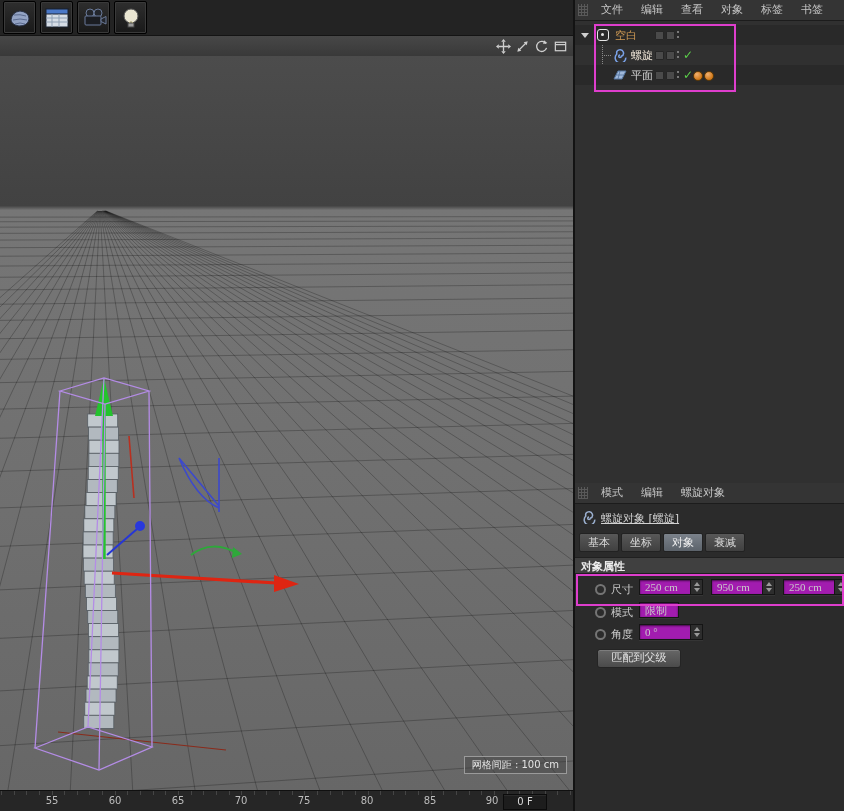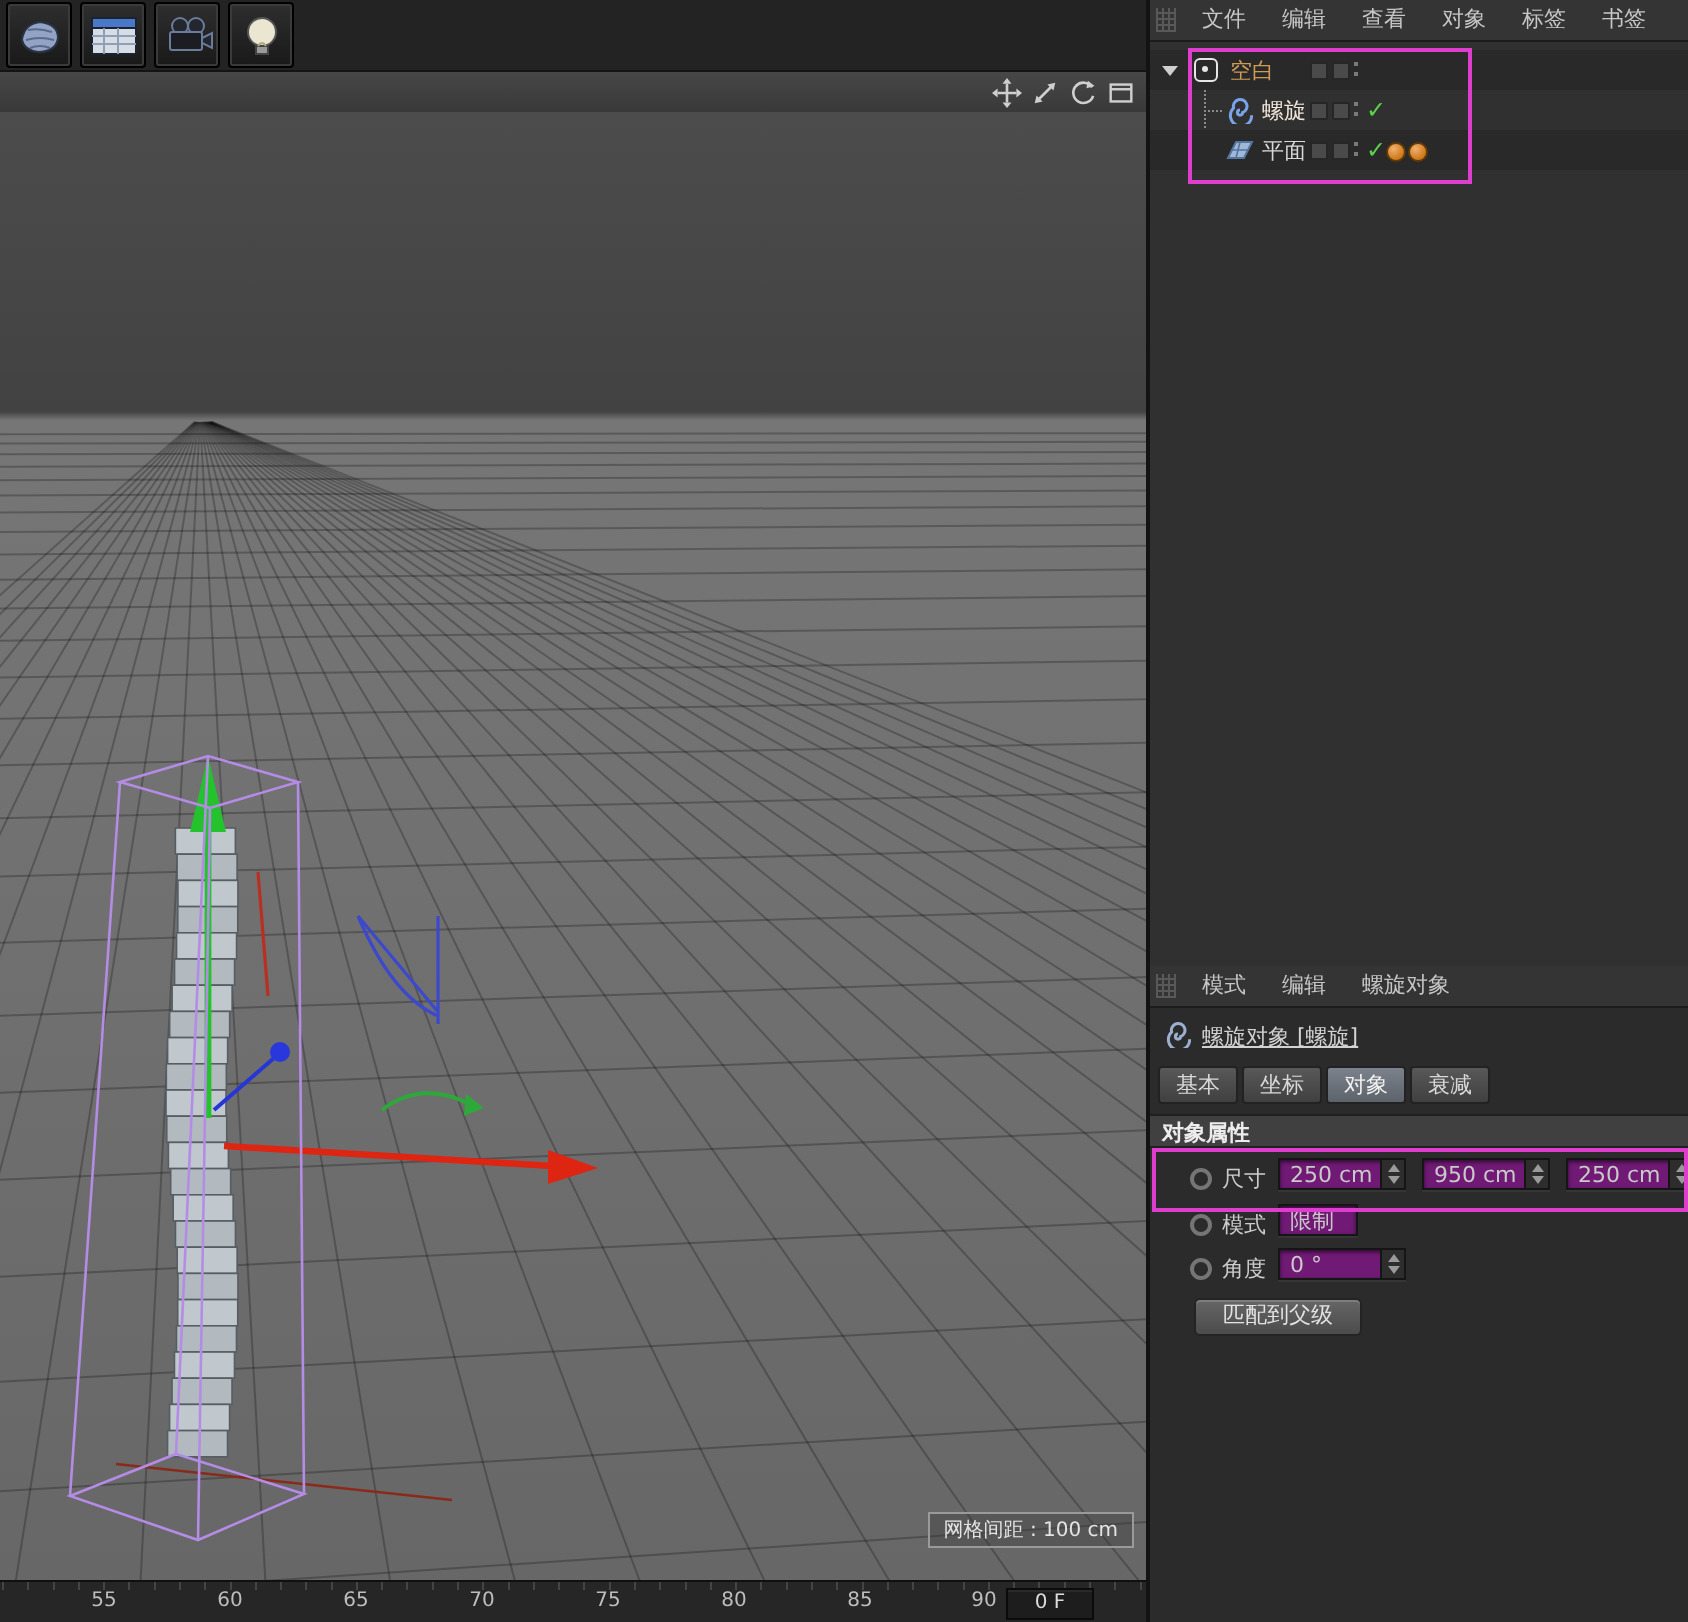--- a/index.html
+++ b/index.html
@@ -50,21 +50,21 @@
   .am-title{position:absolute;left:0;top:27px;height:16px;width:100%;}
   .am-title .t-ico{position:absolute;left:7px;top:0px;}
   .am-title .t-txt{position:absolute;left:26px;top:1px;color:#d2d2d2;text-decoration:underline;}
   .am-tabs{position:absolute;left:4px;top:50px;display:flex;gap:2px;}
   .tab{height:17px;line-height:17px;padding:0 8px;background:linear-gradient(#585858,#404040);border:1px solid #222;border-radius:2px;color:#d8d8d8;}
   .tab.active{background:linear-gradient(#7b828b,#5c636b);color:#f2f2f2;}
   .am-section{position:absolute;left:0;top:74px;width:100%;height:17px;line-height:17px;background:#404040;border-top:1px solid #202020;border-bottom:1px solid #202020;color:#ececec;font-weight:bold;padding-left:6px;box-sizing:border-box;}
   .prop-row{position:absolute;left:12px;width:100%;height:20px;padding-left:48px;}
   .ring{position:absolute;left:8px;top:5px;width:7px;height:7px;border:2px solid #757575;border-radius:50%;background:#2b2b2b;}
   .prop-label{position:absolute;left:24px;top:3px;color:#cccccc;}
-  .inbox{position:absolute;top:0;height:16px;background:#701a75;border:1px solid #151515;box-shadow:inset 0 1px 2px rgba(0,0,0,0.6),0 1px 0 rgba(255,255,255,0.05);box-sizing:border-box;color:#c9c9c9;line-height:15px;padding-left:5px;}
+  .inbox{position:absolute;top:0;height:16px;background:#a21caf;border:1px solid #151515;box-shadow:inset 0 1px 2px rgba(0,0,0,0.6),0 1px 0 rgba(255,255,255,0.05);box-sizing:border-box;color:#c9c9c9;line-height:15px;padding-left:5px;font-family:Liberation Serif, serif;}
   .inbox.withspin{padding-right:13px;}
   .spin{position:absolute;right:0;top:0;bottom:0;width:11px;border-left:1px solid #151515;background:#2d2d2d;display:flex;flex-direction:column;align-items:center;justify-content:center;gap:2px;}
   .spin i{width:0;height:0;border-left:3px solid transparent;border-right:3px solid transparent;display:block;}
   .spin .up{border-bottom:4px solid #9a9a9a;}
   .spin .dn{border-top:4px solid #9a9a9a;}
   .mode-box{left:52px;width:40px;}
   .match-btn{position:absolute;left:22px;top:166px;width:82px;height:17px;background:linear-gradient(#666,#4b4b4b);border:1px solid #242424;border-radius:3px;box-shadow:inset 0 1px 0 #7d7d7d;color:#e2e2e2;font-size:11px;text-align:center;line-height:16px;}
   svg{display:block;}
 </style>
 </head>

